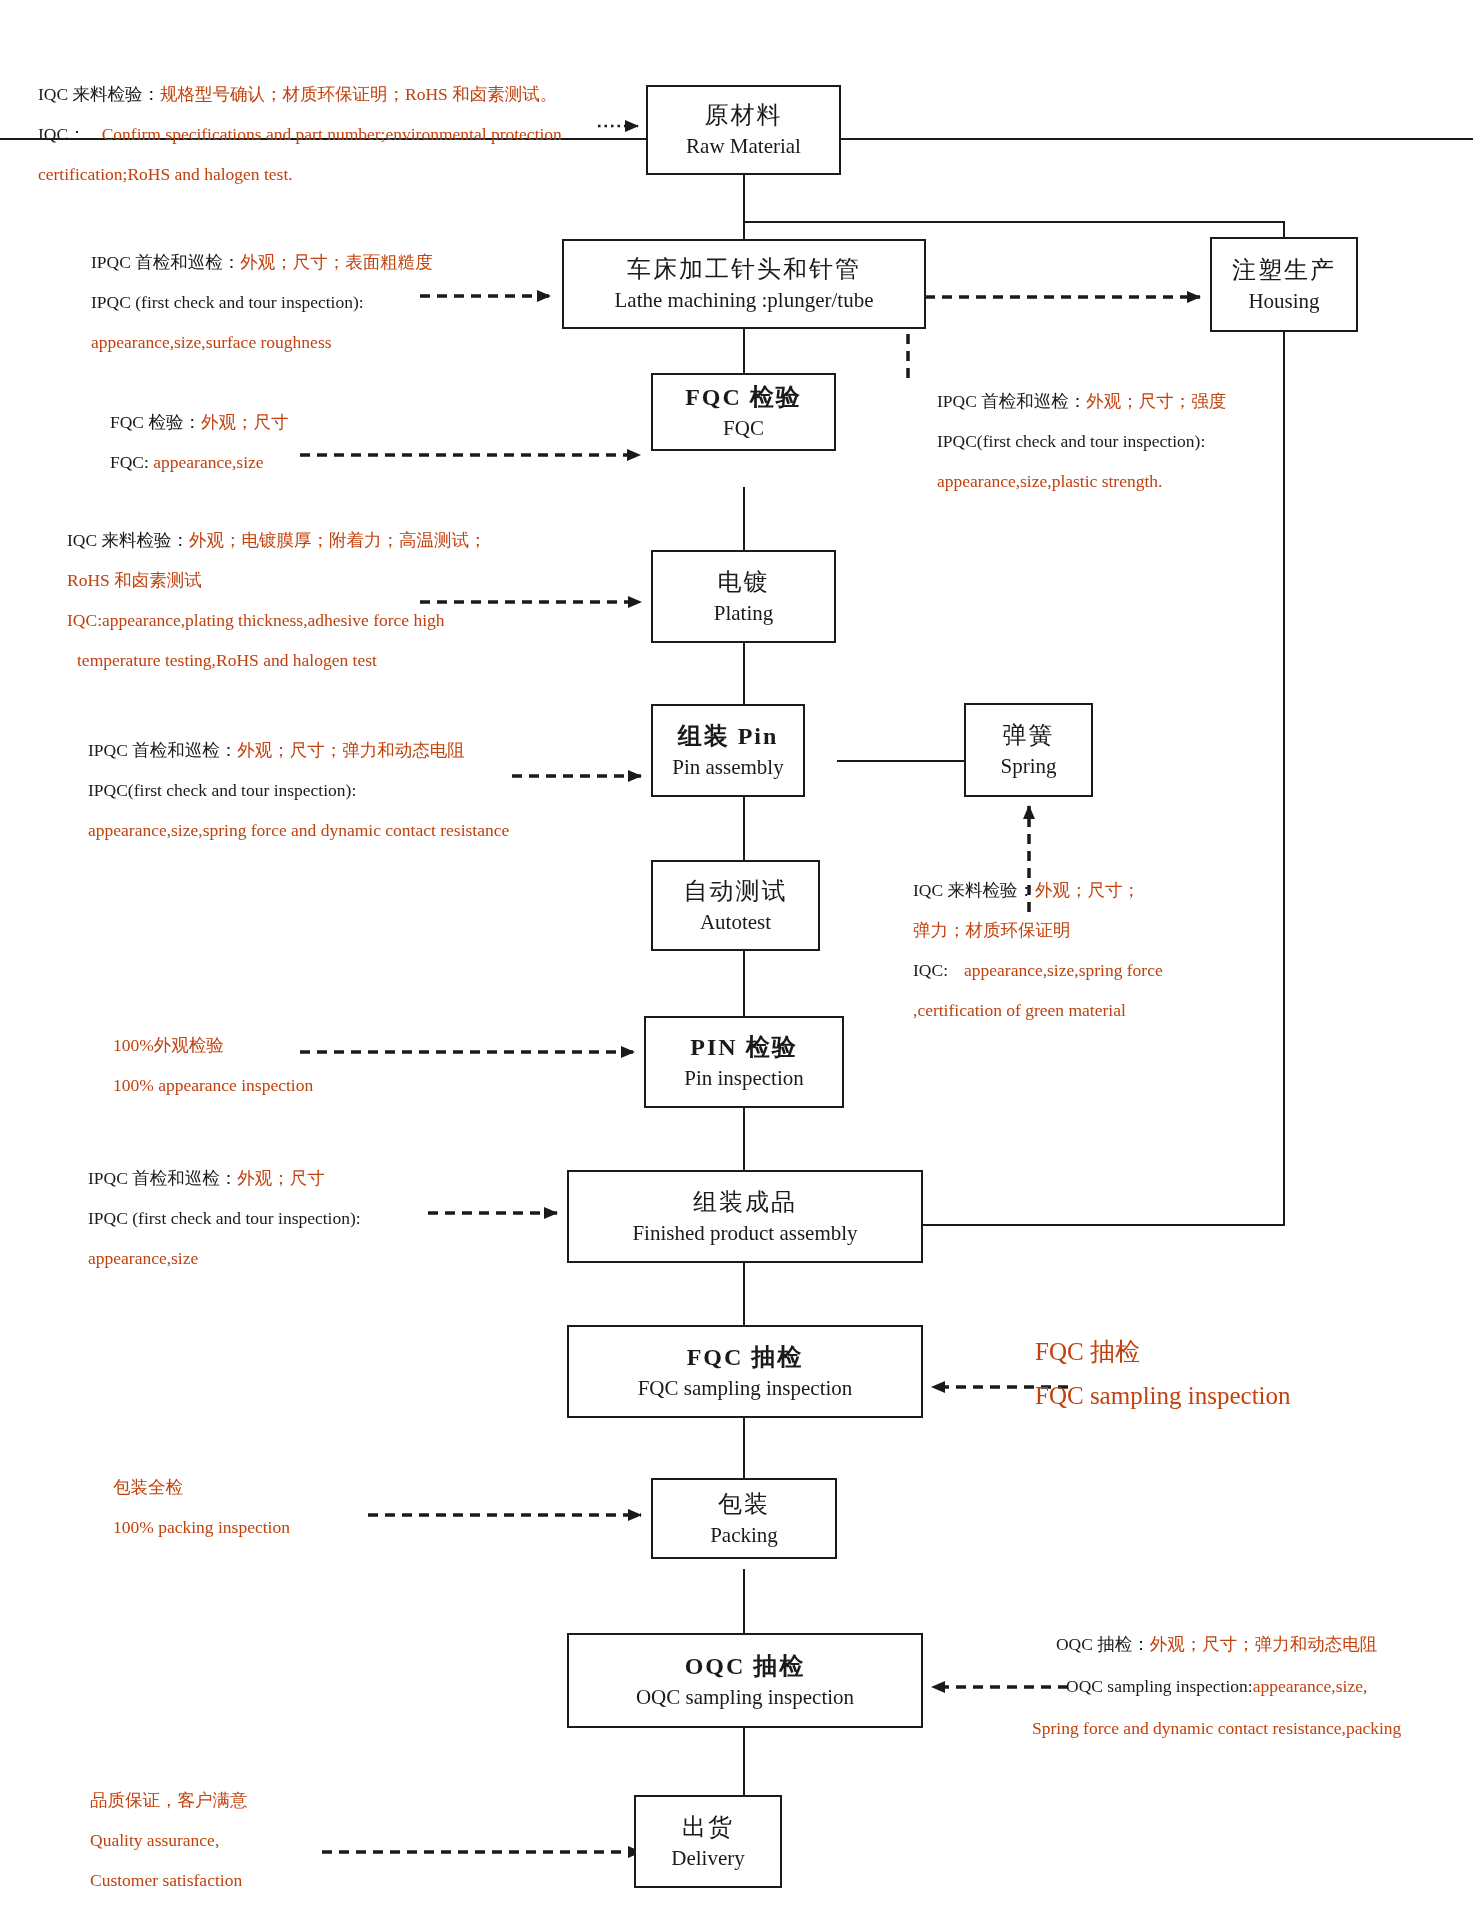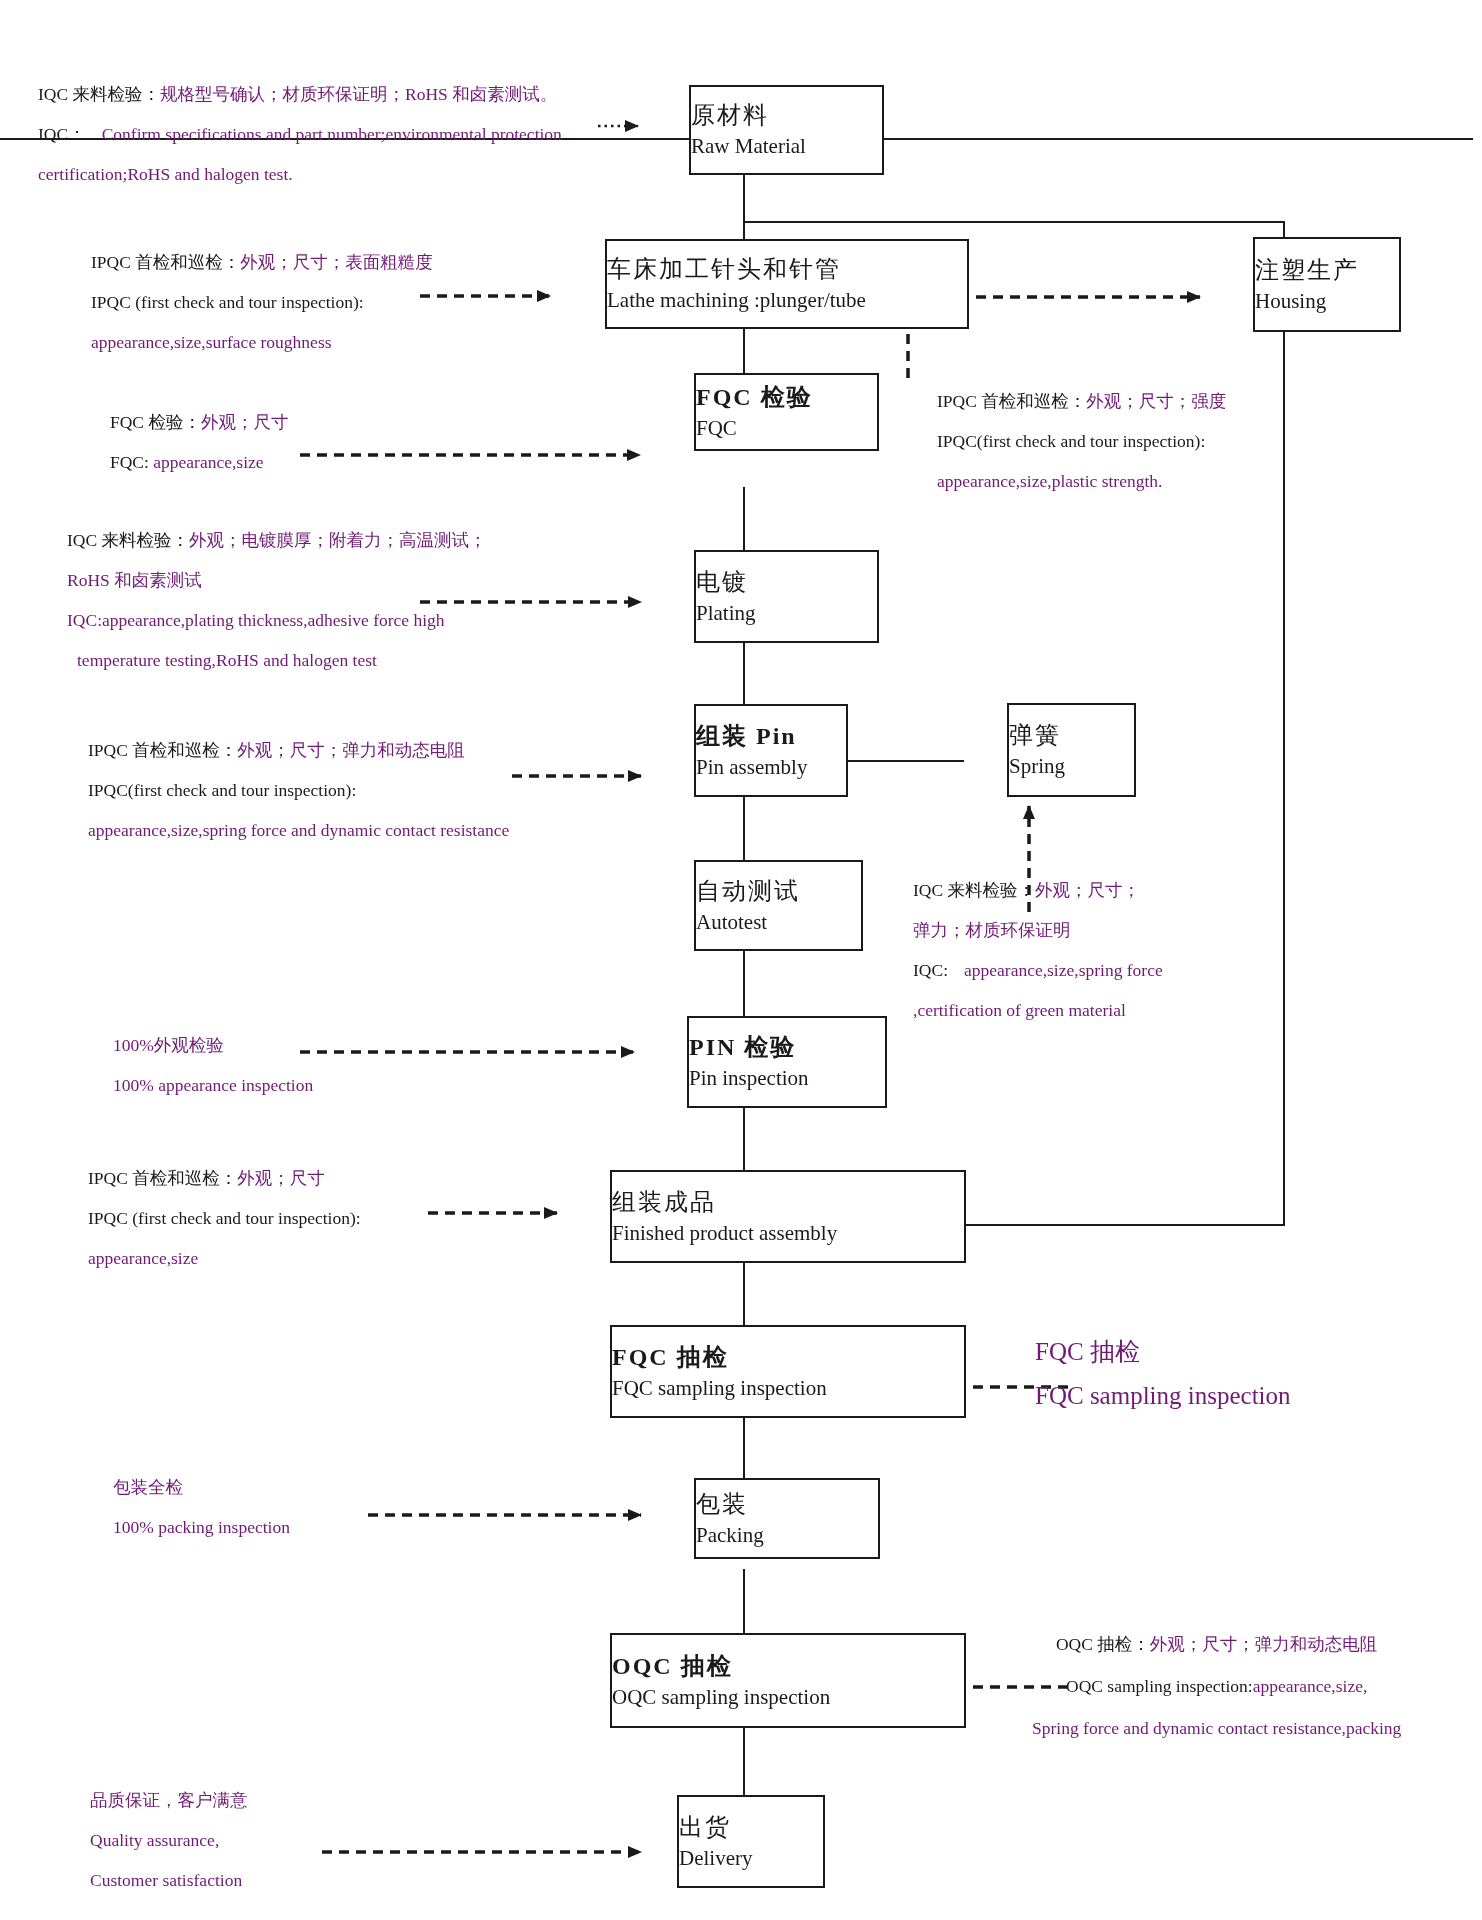--- a/index.html
+++ b/index.html
@@ -1,30 +1,30 @@
 <!DOCTYPE html>
 <html><head>
 <meta charset="utf-8">
 <style>
   html,body{margin:0;padding:0;background:#fff;}
   #diagram{position:relative;width:1482px;height:1920px;background:#fff;overflow:hidden;
            font-family:"Liberation Serif","DejaVu Serif",serif;color:#1a1a1a;}
   #wires{position:absolute;left:0;top:0;width:1482px;height:1920px;}
   .node{position:absolute;background:#fff;border:2px solid #1a1a1a;display:flex;flex-direction:column;
-        align-items:flex-start;justify-content:center;gap:9px;text-align:center;box-sizing:border-box;margin-left:43px;}
+        align-items:center;justify-content:center;gap:9px;text-align:center;box-sizing:border-box;}
   .node .zh{font-size:24px;letter-spacing:2px;line-height:1;}
   .node .en{font-size:21px;line-height:1;}
   .bold{font-weight:bold;}
   .ann{position:absolute;font-size:17.5px;white-space:nowrap;}
   .ann .ln{margin-bottom:19px;line-height:1.2;}
   .ann-big{font-size:25px;}
   .ann-big .ln{margin-bottom:14px;}
   .ann-oqc .ln{margin-bottom:21px;text-align:center;}
   .b{color:#1a1a1a;}
-  .r{color:#701a75;}
+  .r{color:#c2410c;}
   .gap{margin-left:16px;}
   .indent{padding-left:10px;}
 </style>
 </head>
 <body>
 
 <div id="diagram">
 
   <svg id="wires" viewBox="0 0 1482 1920">
     <defs>

